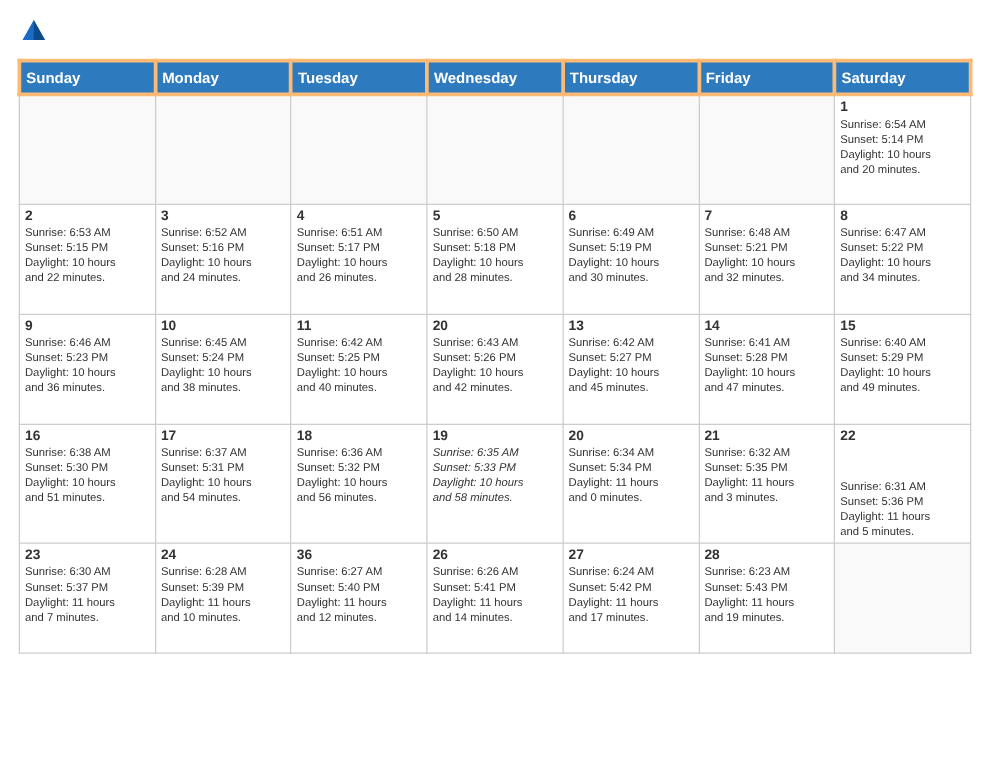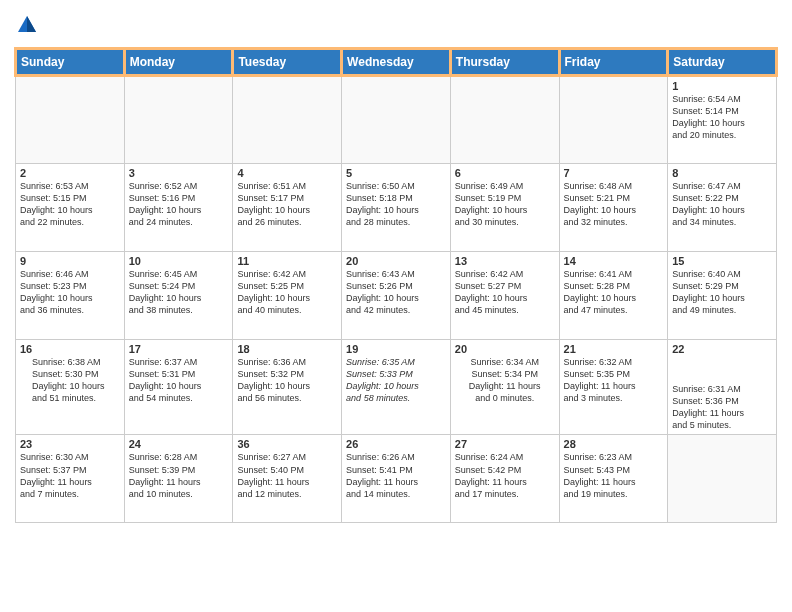--- a/index.html
+++ b/index.html
@@ -239,21 +239,21 @@
             <span class="day-num">15</span>
             <div class="day-info" style="white-space: pre-line;">Sunrise: 6:40 AM
 Sunset: 5:29 PM
 Daylight: 10 hours
 and 49 minutes.</div>
           </td>
         </tr>
         <tr>
           <td>
             <span class="day-num">16</span>
-            <div class="day-info" style="white-space: pre-line; margin-left: 12px;">Sunrise: 6:38 AM
+            <div class="day-info" style="white-space: pre-line;">Sunrise: 6:38 AM
 Sunset: 5:30 PM
 Daylight: 10 hours
 and 51 minutes.</div>
           </td>
           <td>
             <span class="day-num">17</span>
             <div class="day-info" style="white-space: pre-line;">Sunrise: 6:37 AM
 Sunset: 5:31 PM
 Daylight: 10 hours
 and 54 minutes.</div>
@@ -267,21 +267,21 @@
           </td>
           <td>
             <span class="day-num">19</span>
             <div class="day-info" style="white-space: pre-line; font-style: italic;">Sunrise: 6:35 AM
 Sunset: 5:33 PM
 Daylight: 10 hours
 and 58 minutes.</div>
           </td>
           <td>
             <span class="day-num">20</span>
-            <div class="day-info" style="white-space: pre-line; text-align: center;">Sunrise: 6:34 AM
+            <div class="day-info" style="white-space: pre-line;">Sunrise: 6:34 AM
 Sunset: 5:34 PM
 Daylight: 11 hours
 and 0 minutes.</div>
           </td>
           <td>
             <span class="day-num">21</span>
             <div class="day-info" style="white-space: pre-line;">Sunrise: 6:32 AM
 Sunset: 5:35 PM
 Daylight: 11 hours
 and 3 minutes.</div>

